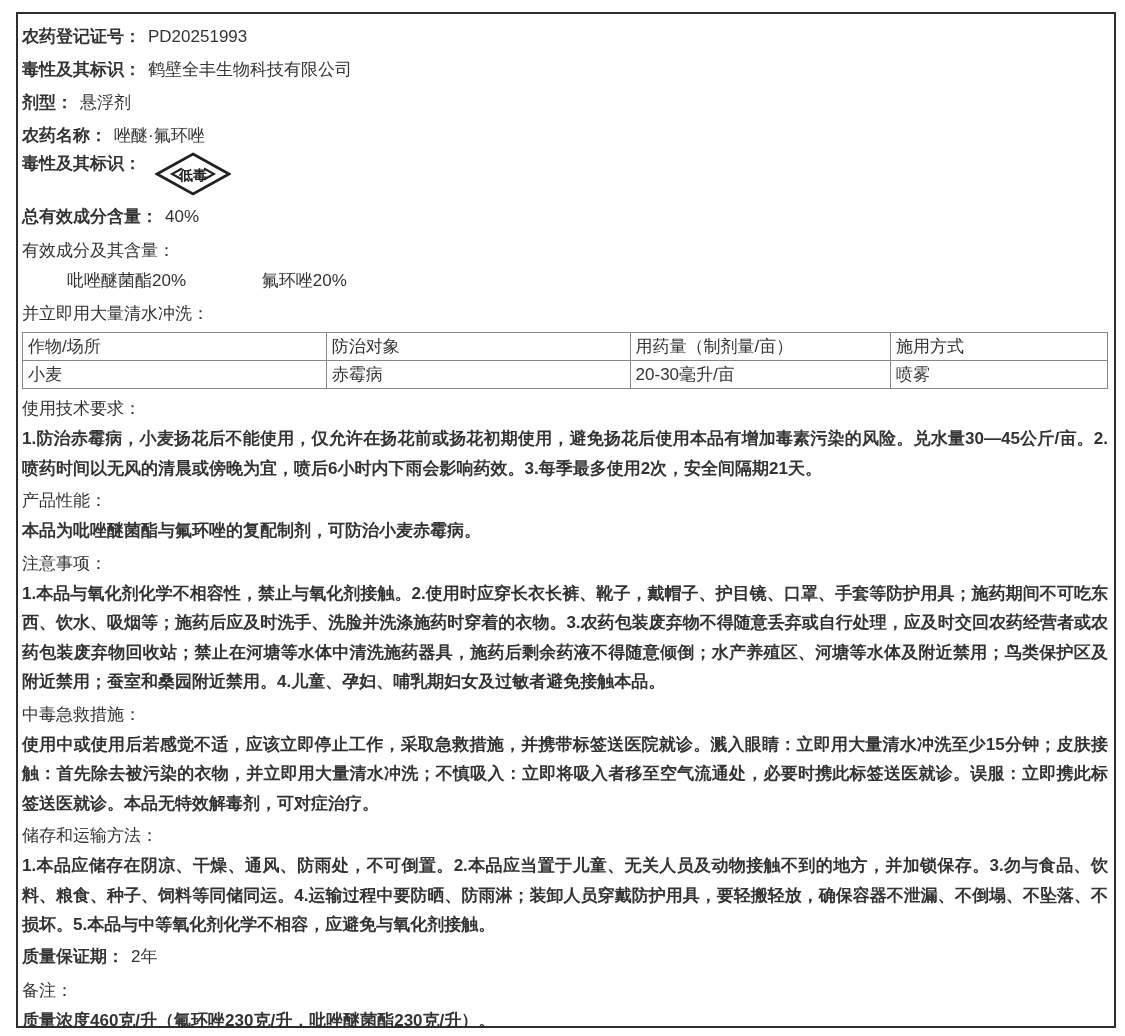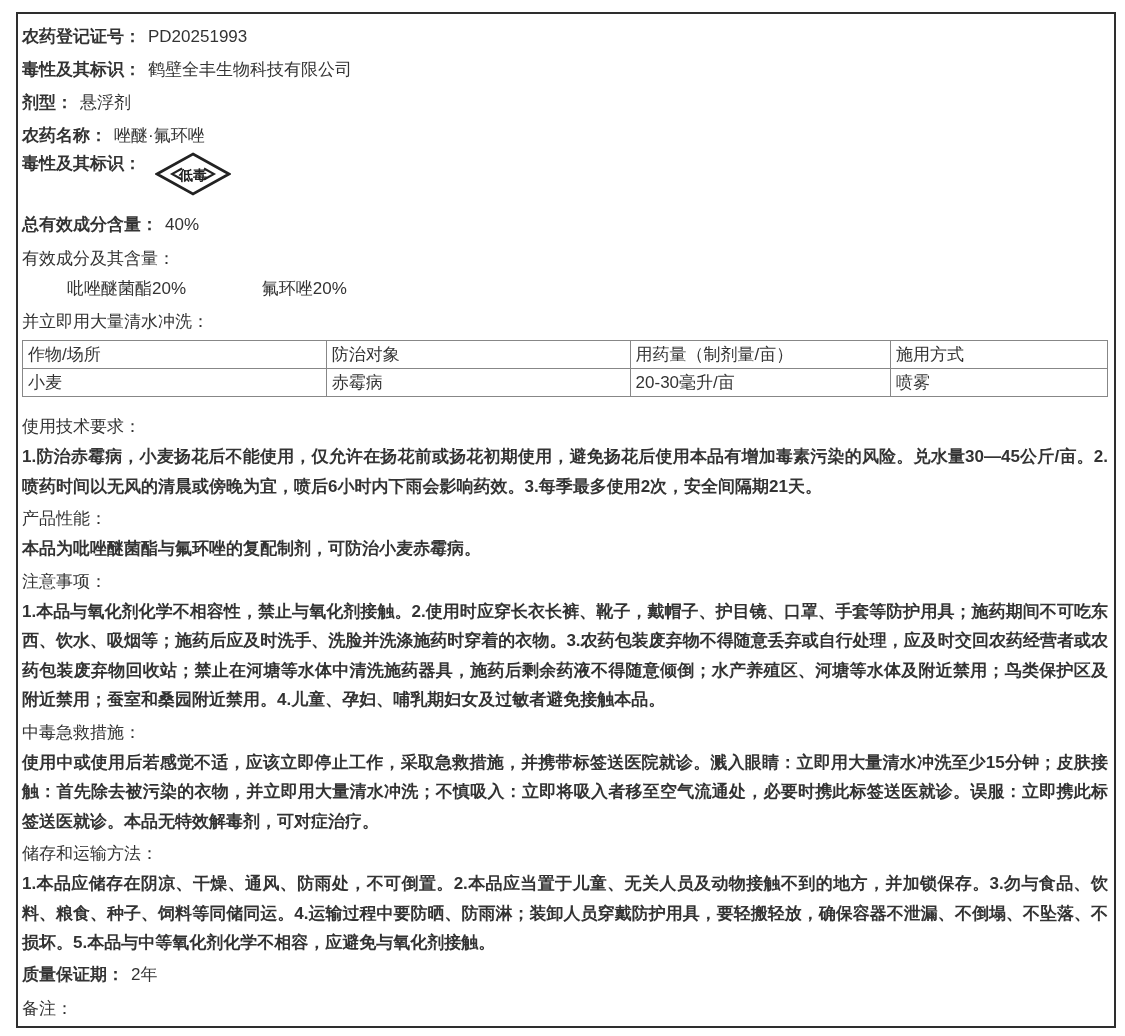--- a/index.html
+++ b/index.html
@@ -51,36 +51,36 @@
   }
   .ingredients {
     font-size: 17px;
     line-height: 30px;
     padding-left: 16px;
   }
   .ingredients .ing-item { margin-right: 42px; padding-left: 29px; }
   table.usage {
     width: 100%;
     border-collapse: collapse;
-    margin: 3px 0 14px 0;
+    margin: 3px 0 4px 0;
   }
   table.usage td {
     border: 1px solid #878787;
     font-size: 17px;
     font-weight: normal;
     padding: 1px 5px;
     height: 25px;
     white-space: nowrap;
     overflow: hidden;
   }
   .c1 { width: 28%; }
   .c2 { width: 28%; }
   .c3 { width: 24%; }
   .c4 { width: 20%; }
-  .mt8 { margin-top: 8px; }
+  .mt8 { }
 </style>
 </head>
 <body>
 
 <div class="frame">
 
   <div class="kv">
     <span class="lbl">农药登记证号：</span><span class="val">PD20251993</span>
   </div>
   <div class="kv">

